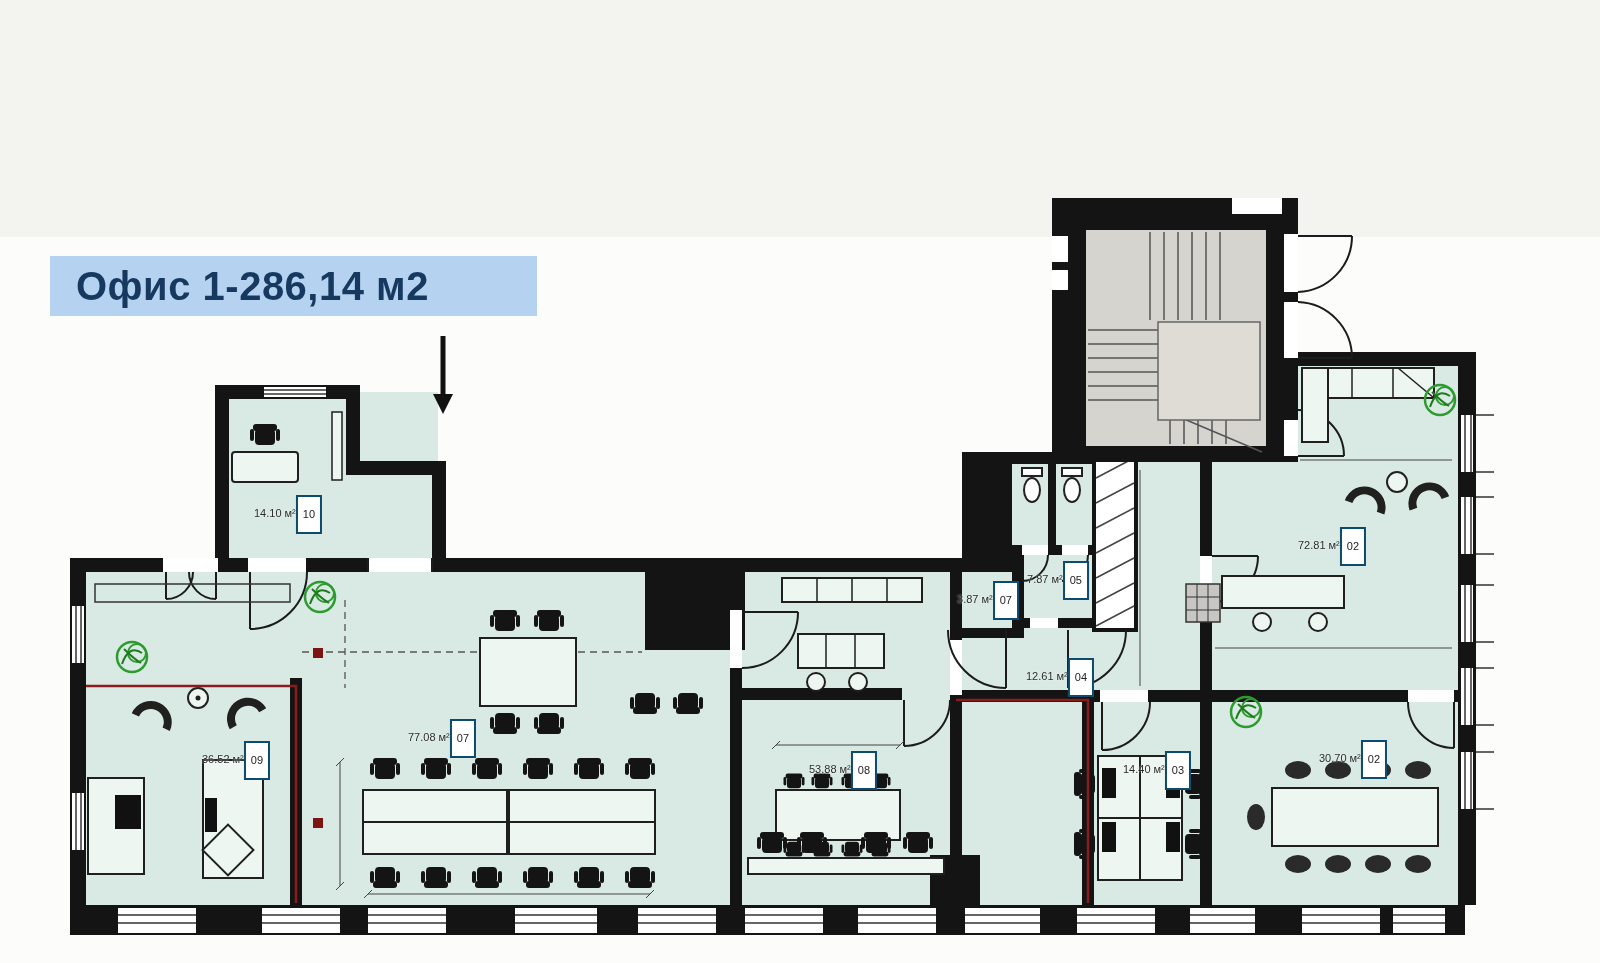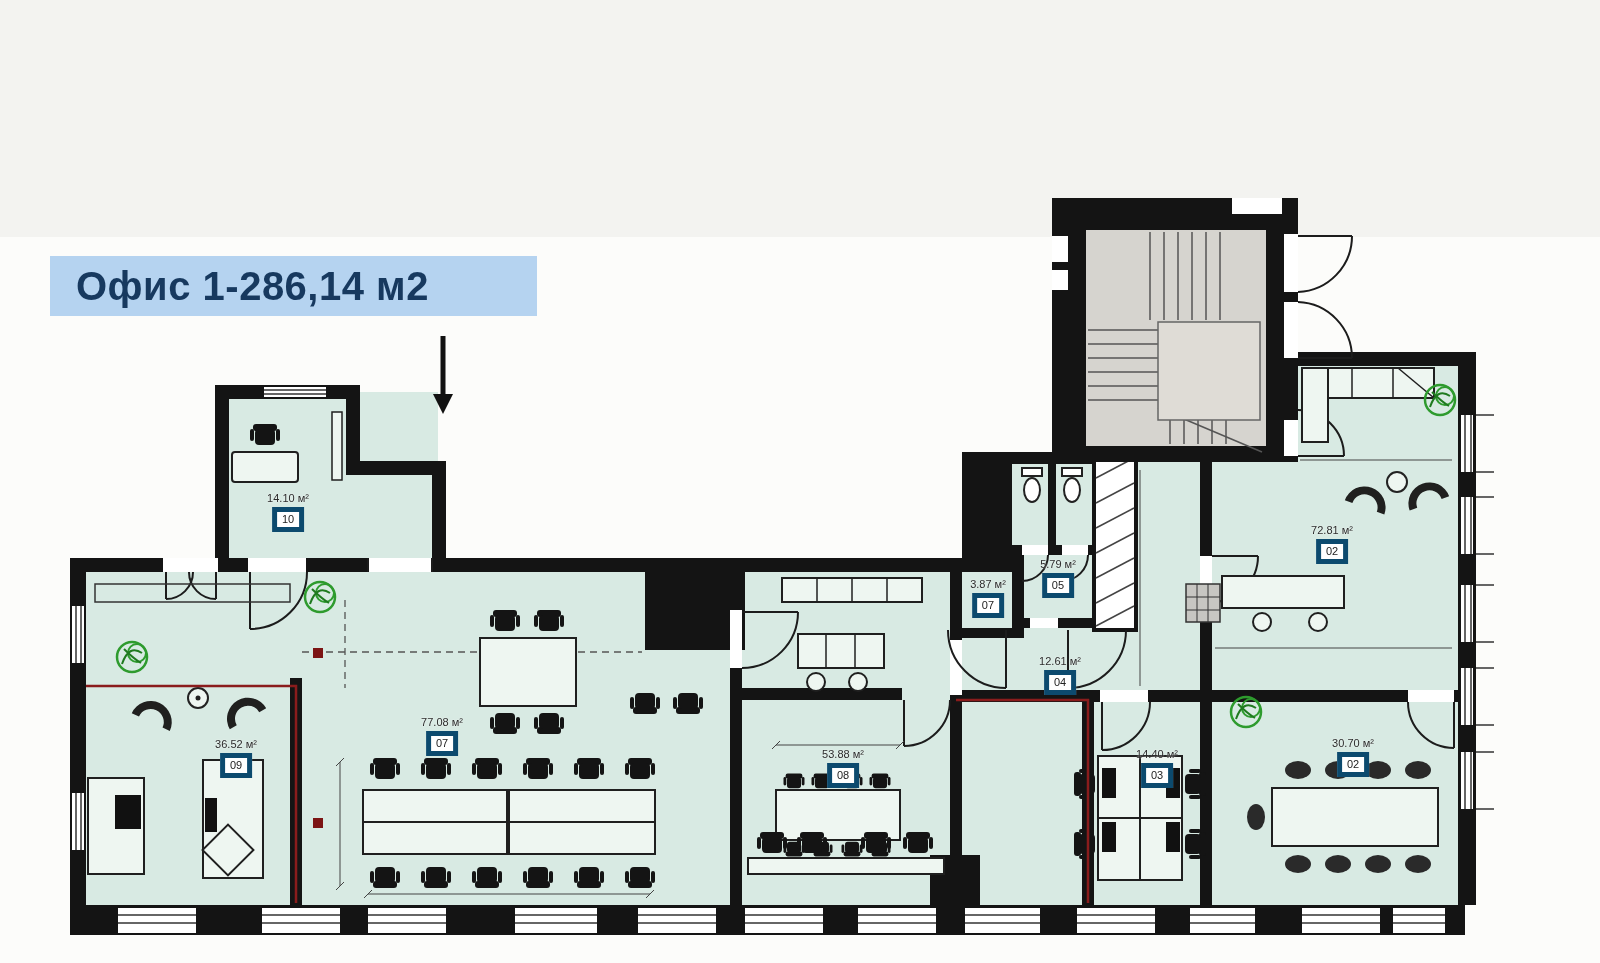--- a/index.html
+++ b/index.html
@@ -10,30 +10,30 @@
   }
   .top-band{position:absolute;left:0;top:0;width:1600px;height:237px;background:#f3f3f0;}
   .title-box{
     position:absolute;left:35px;top:256px;width:487px;height:60px;
     display:flex;align-items:center;padding-left:26px;box-sizing:border-box;
     font-size:40px;font-weight:600;letter-spacing:.5px;margin-left:15px;
   }
   .plan-svg{position:absolute;left:0;top:0;}
   .room-label{
     position:absolute;transform:translate(-50%,0);
-    display:flex;flex-direction:column;align-items:center;z-index:5;
+    display:flex;flex-direction:row;align-items:center;z-index:5;
     pointer-events:none;
   }
   .room-label .area{
     font-size:11px;color:#2b2b2b;white-space:nowrap;line-height:12px;
     text-shadow:0 0 2px rgba(255,255,255,.9);
   }
   .room-label .numbox{
-    margin-top:3px;background:#ffffff;border:5px solid #0c4a6e;
-    font-size:11px;color:#222;padding:1px 5px;line-height:13px;
+    margin-top:3px;background:#ffffff;border:2px solid #0c4a6e;
+    font-size:11px;color:#222;padding:11px 5px;line-height:13px;
   }
 </style>
 </head>
 <body>
 
 <div class="top-band"></div>
 
 <div class="title-box" style="background:#b5d3f0;color:#17395f;">
   <span>Офис 1-286,14 м2</span>
 </div>
@@ -471,21 +471,21 @@
 </div>
 <div class="room-label" style="left:1157px;top:748px;">
   <div class="area">14.40 м²</div>
   <div class="numbox">03</div>
 </div>
 <div class="room-label" style="left:1060px;top:655px;">
   <div class="area">12.61 м²</div>
   <div class="numbox">04</div>
 </div>
 <div class="room-label" style="left:1058px;top:558px;">
-  <div class="area">5.79 м²</div>
+  <div class="area">7.87 м²</div>
   <div class="numbox">05</div>
 </div>
 <div class="room-label" style="left:988px;top:578px;">
   <div class="area">3.87 м²</div>
   <div class="numbox">07</div>
 </div>
 <div class="room-label" style="left:442px;top:716px;text-align:right;">
   <div class="area">77.08 м²</div>
   <div class="numbox">07</div>
 </div>

